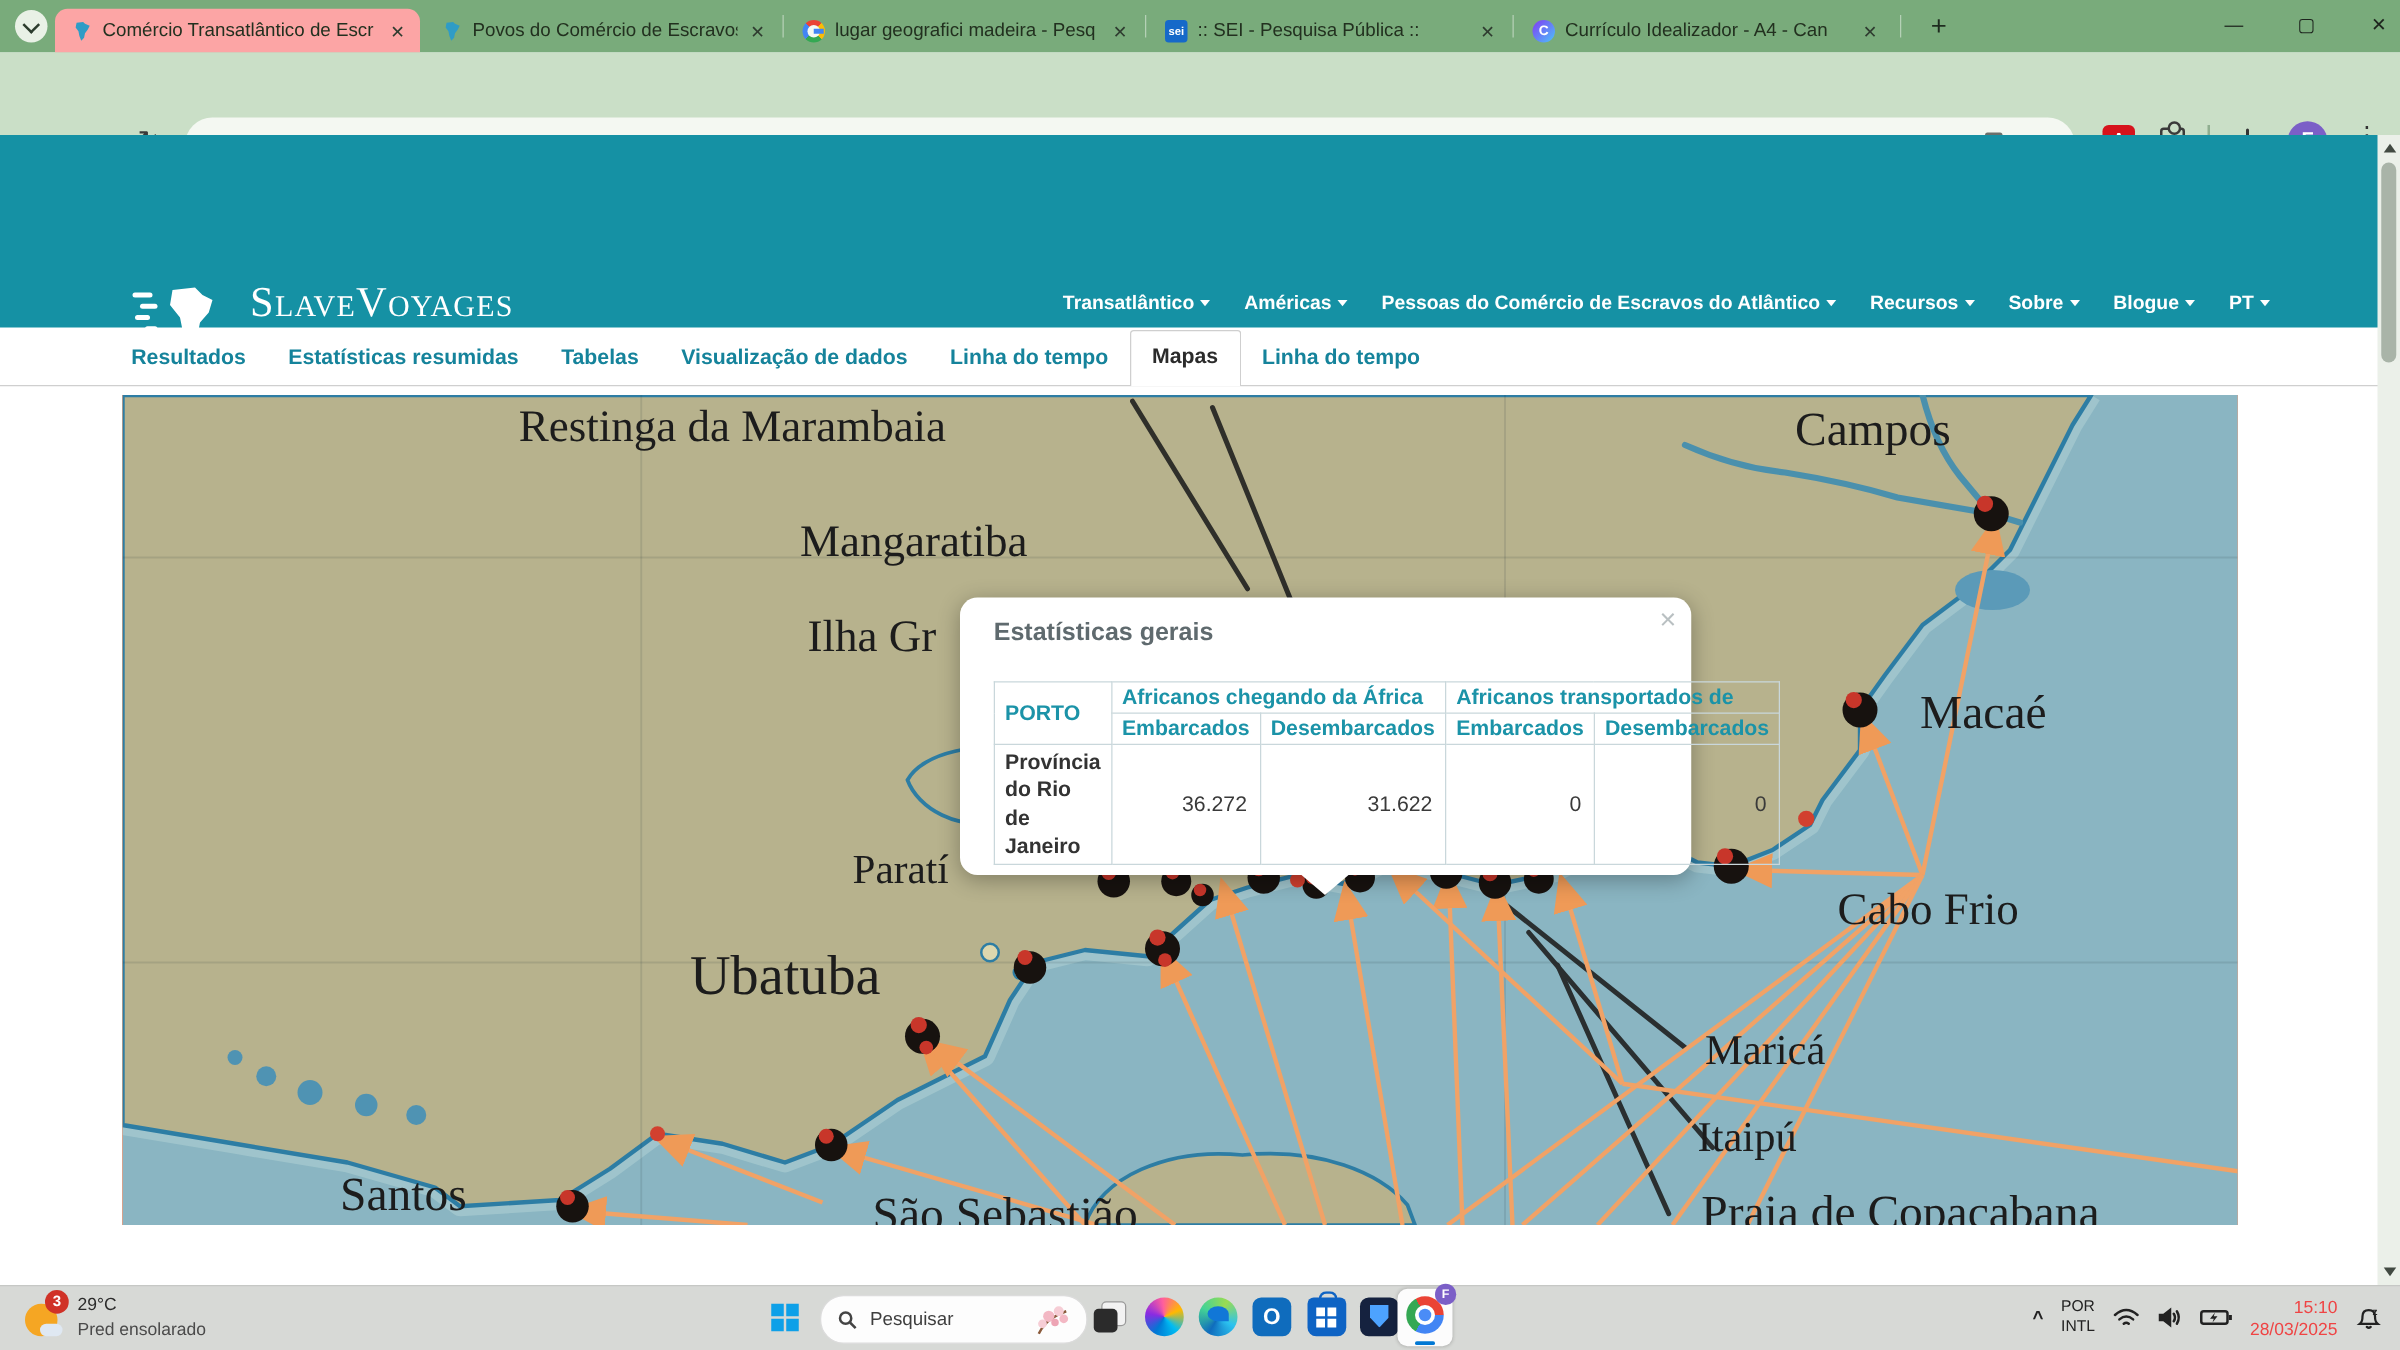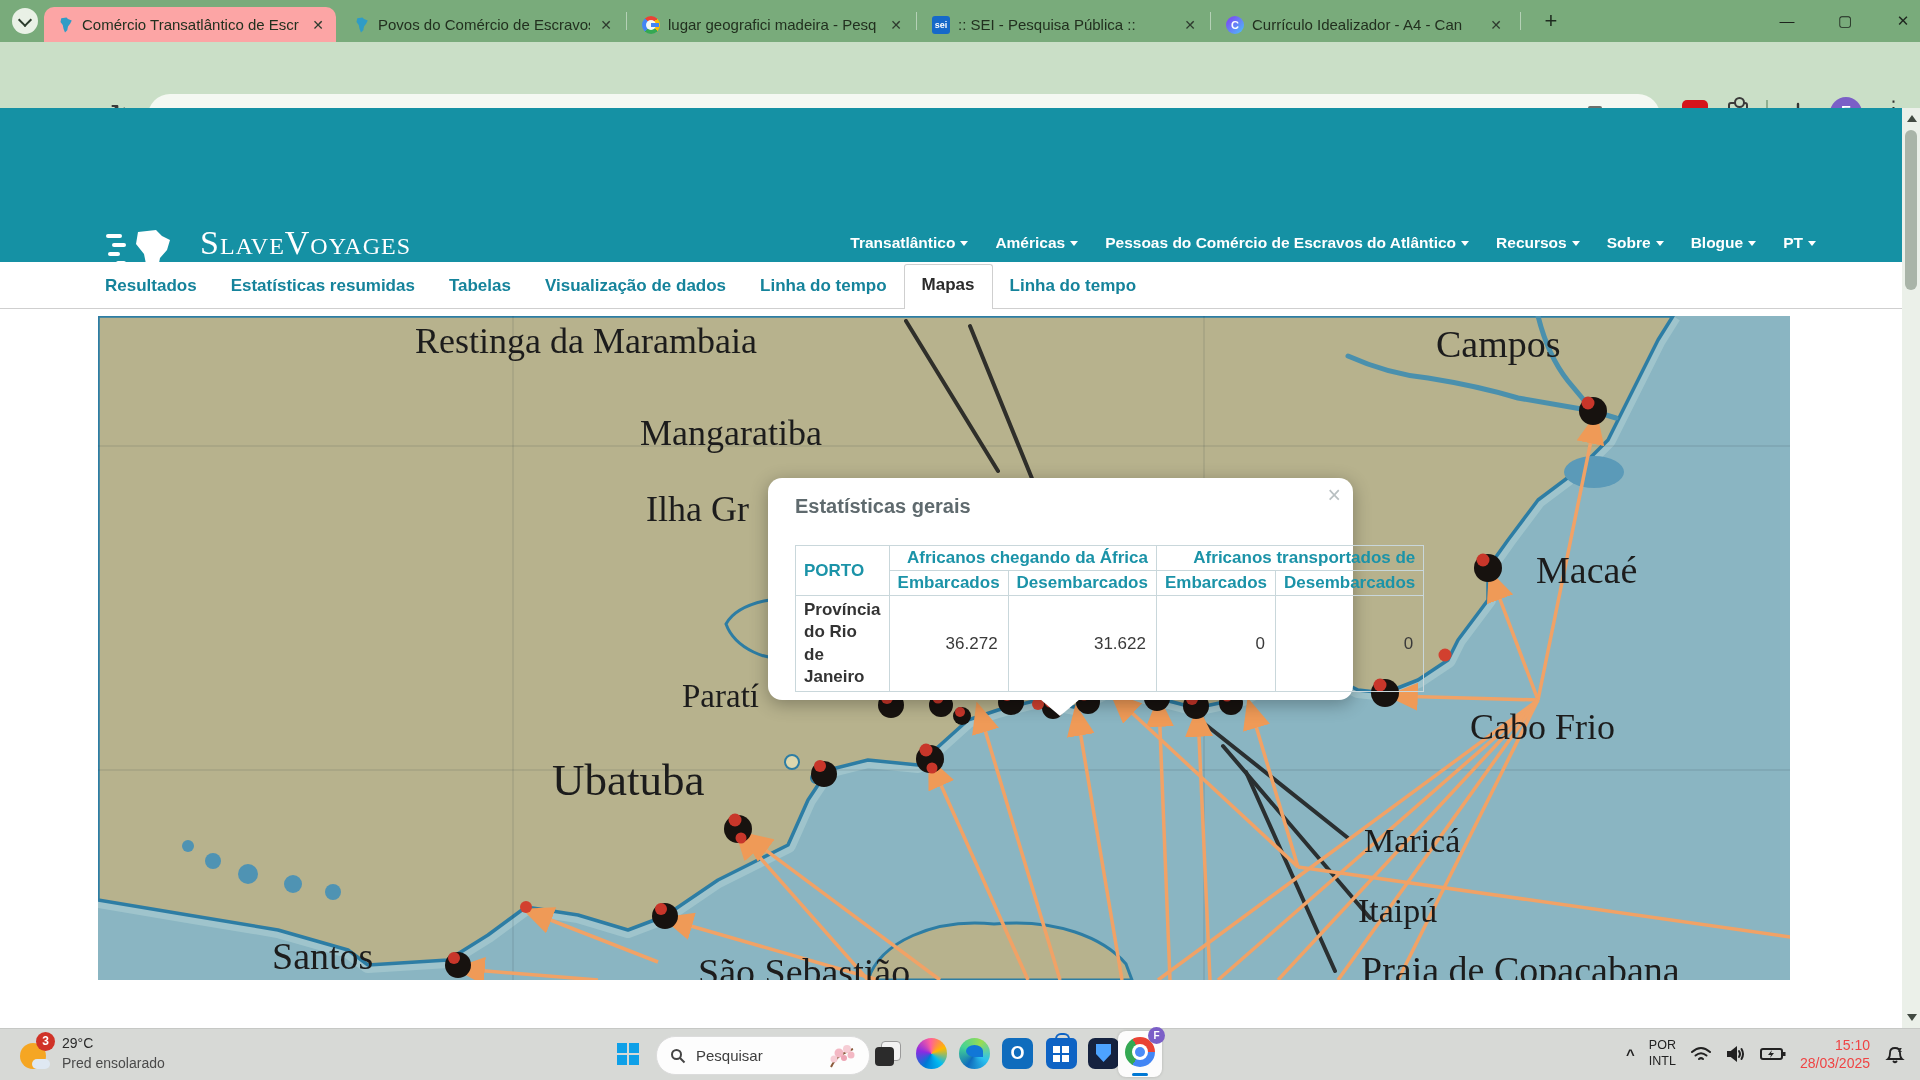--- a/index.html
+++ b/index.html
@@ -52,21 +52,21 @@
   
   #map{left:80px;top:316px;width:1692px;height:664px;overflow:hidden;background:#c2410c;margin-left:18px;}
   .maplabel{position:absolute;font-family:"Liberation Serif",serif;color:#1c1c1c;white-space:nowrap;}
   
   #popup{left:768px;top:478px;width:585px;height:222px;background:#fff;border-radius:14px;box-shadow:0 4px 18px rgba(0,0,0,.3);z-index:10;}
   #popup-pointer{left:1040px;top:699px;width:40px;height:17px;background:#fff;clip-path:polygon(0 0,100% 0,50% 100%);z-index:10;}
   #popup-title{left:27px;top:17px;font-size:20px;font-weight:600;color:#5f6a6e;}
   #popup-close{right:12px;top:4px;font-size:23px;color:#b9c0c2;}
   #stats-table{position:absolute;left:27px;top:67px;border-collapse:collapse;font-size:17px;}
   #stats-table td,#stats-table th{border:1px solid #c9d7db;padding:2px 8px;}
-  #stats-table .th{color:#1b93a8;font-weight:bold;text-align:right;}
+  #stats-table .th{color:#1b93a8;font-weight:bold;text-align:left;}
   #stats-table .porthdr{text-align:left;vertical-align:middle;}
   #stats-table .portcell{font-weight:bold;color:#333;vertical-align:middle;width:64px;line-height:1.32;}
   #stats-table .num{text-align:right;color:#3a3a3a;vertical-align:middle;padding-right:10px;}
   
   #scrollbar{left:1902px;top:108px;width:18px;height:920px;background:#ebf0e9;}
   .sb-arrow{left:5px;width:0;height:0;border-left:5px solid transparent;border-right:5px solid transparent;}
   #sb-up{top:7px;border-bottom:7px solid #424a42;}
   #sb-down{bottom:7px;border-top:7px solid #424a42;}
   #sb-thumb{left:3px;top:22px;width:12px;height:160px;border-radius:6px;background:#a9b4a8;}
   

